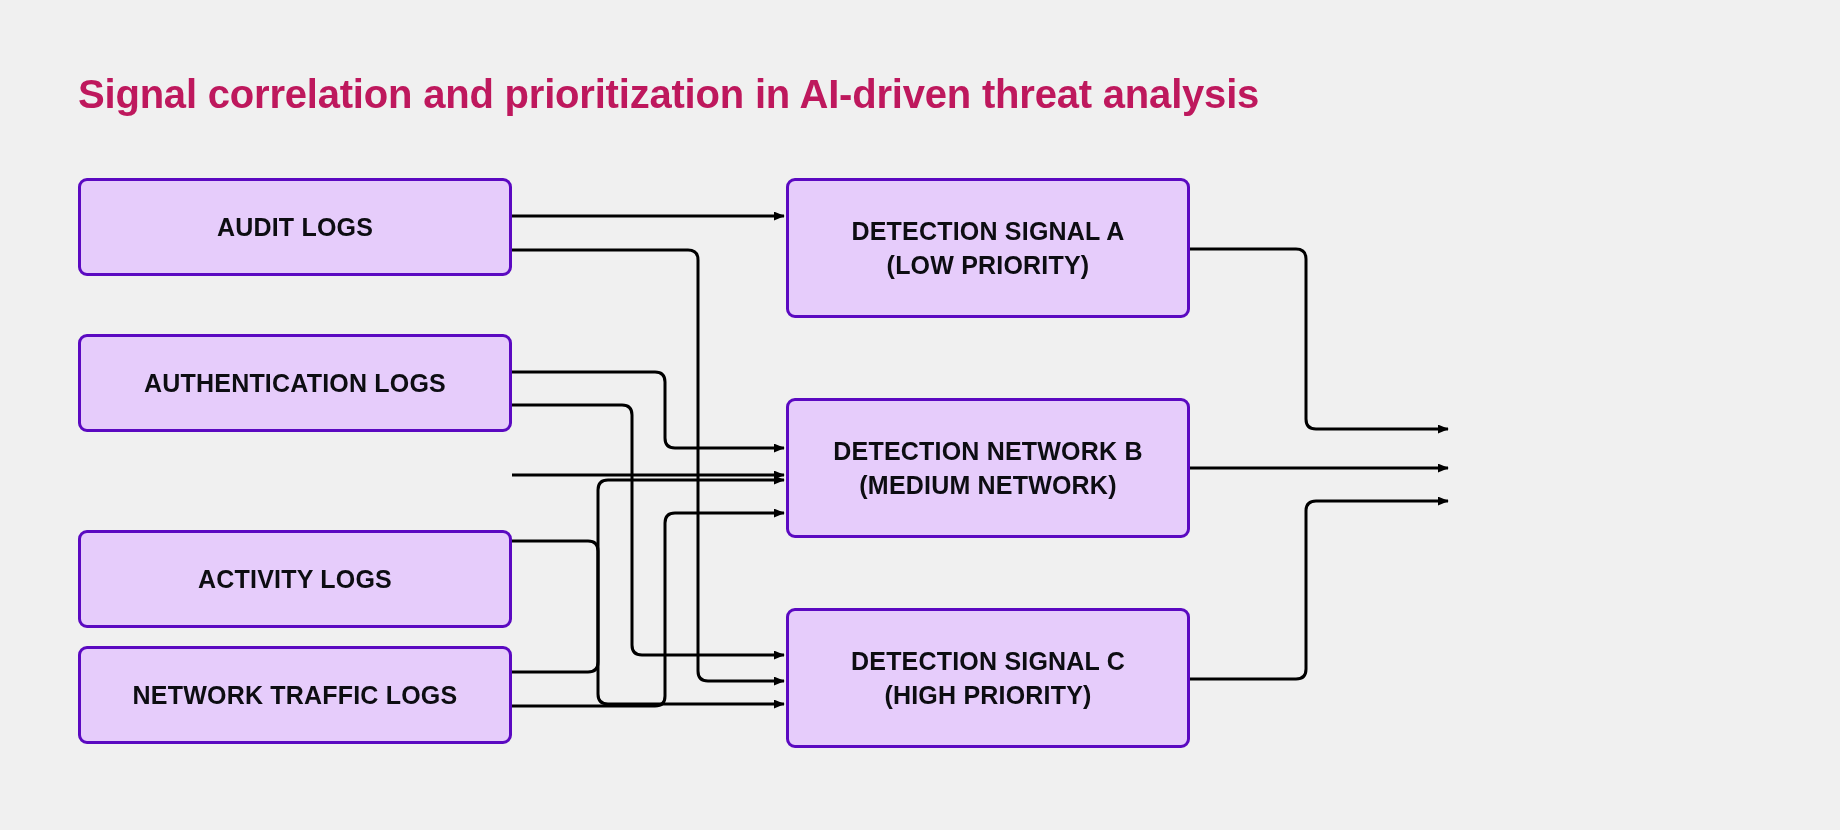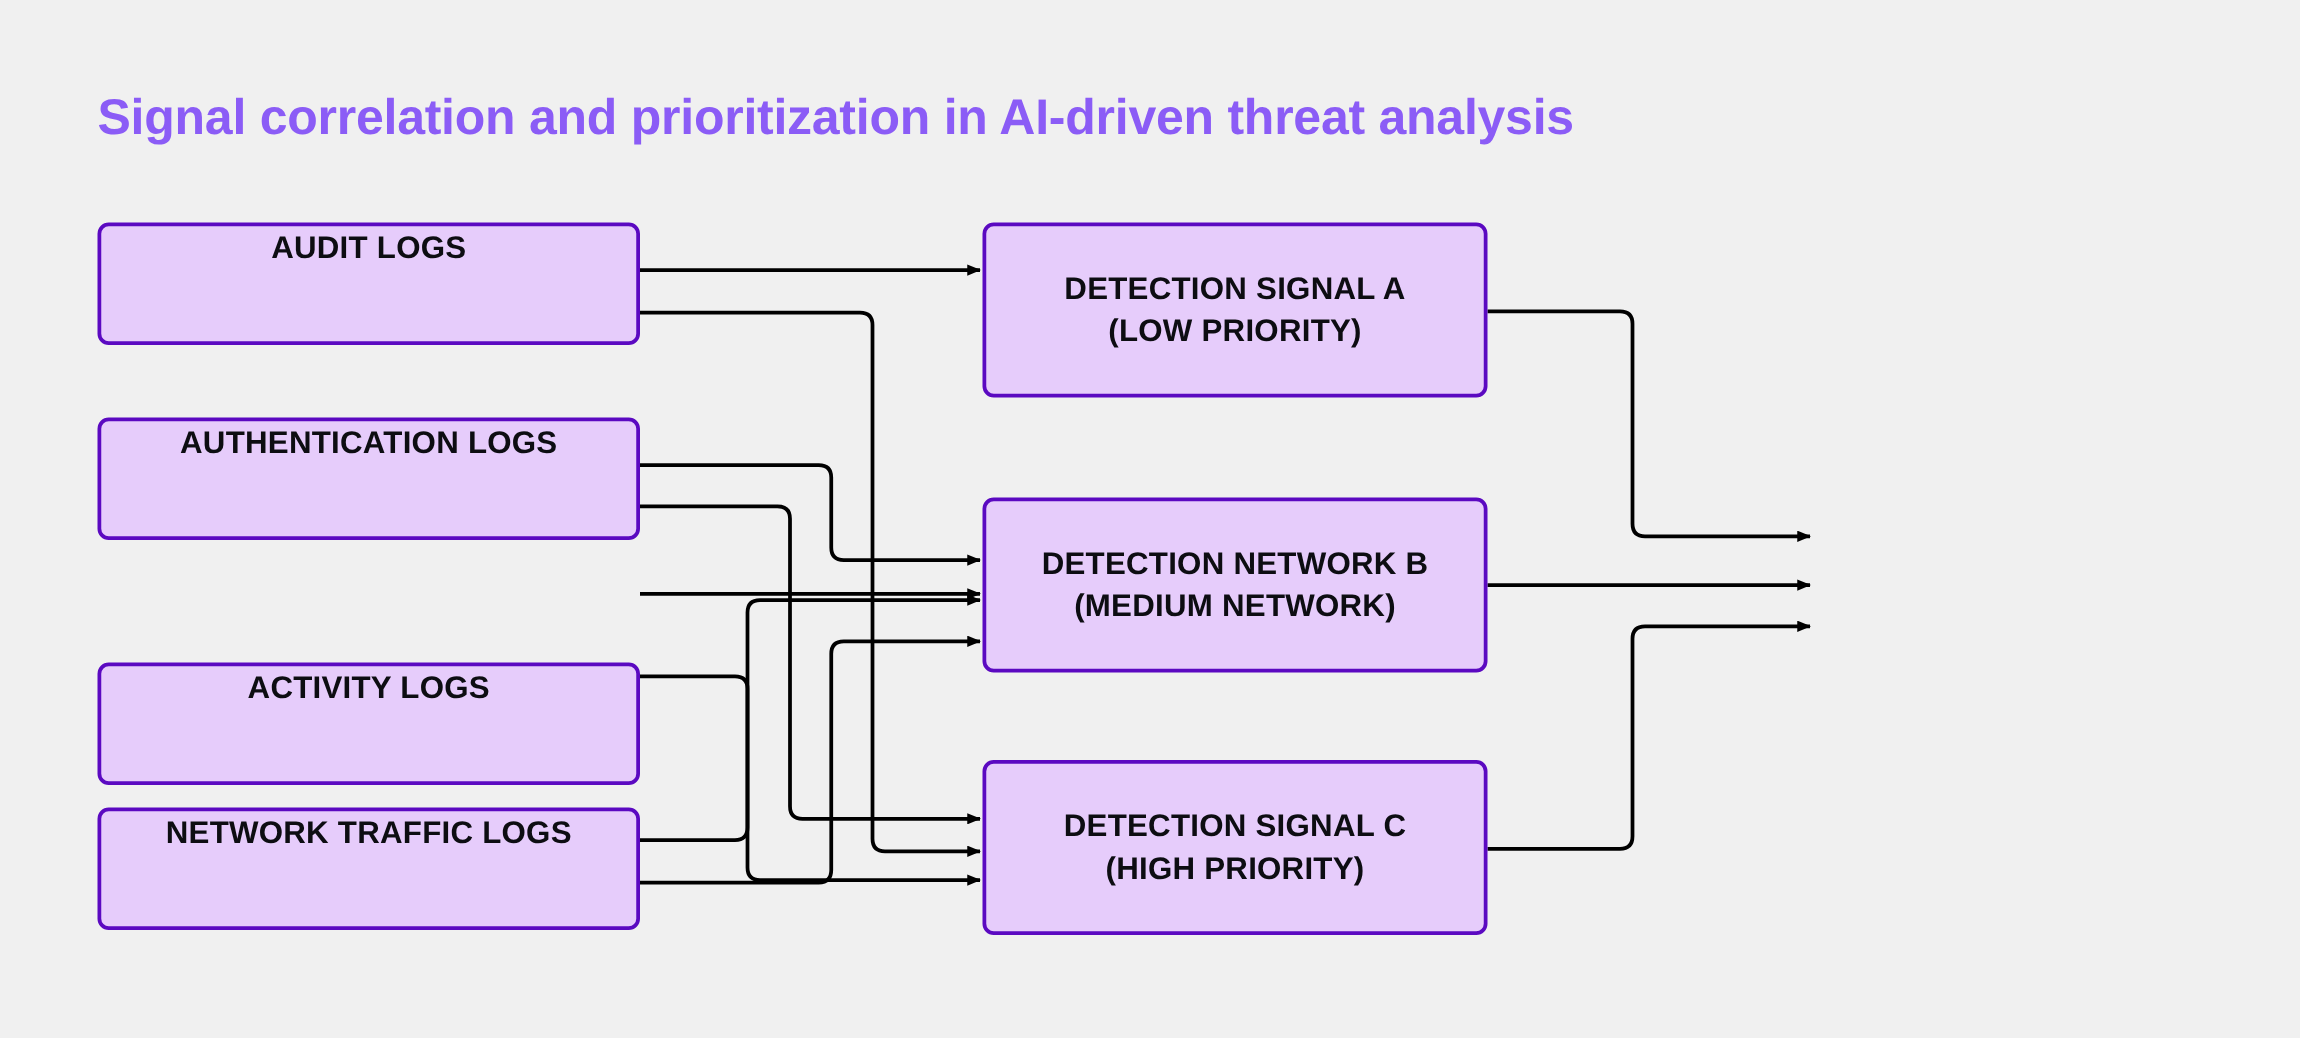--- a/index.html
+++ b/index.html
@@ -18,38 +18,39 @@
     width: 1840px;
     height: 830px;
     background: #f0f0f0;
   }
   #diagram-title {
     position: absolute;
     left: 78px;
     top: 72px;
     font-size: 40px;
     font-weight: bold;
-    color: #8b5cf6;
+    color: #be185d;
     letter-spacing: -0.2px;
     white-space: nowrap;
   }
   svg#wires {
     position: absolute;
     left: 0;
     top: 0;
     width: 1840px;
     height: 830px;
   }
   .node {
     position: absolute;
     box-sizing: border-box;
     background: #E6CCFB;
     border: 3px solid #5B09C1;
     border-radius: 9px;
     display: flex;
+    align-items: center;
     justify-content: center;
     text-align: center;
     color: #0d0d12;
     font-weight: bold;
     font-size: 25px;
     line-height: 1.38;
     letter-spacing: 0.2px;
     z-index: 2;
   }
   .node .lbl { display: block; }

